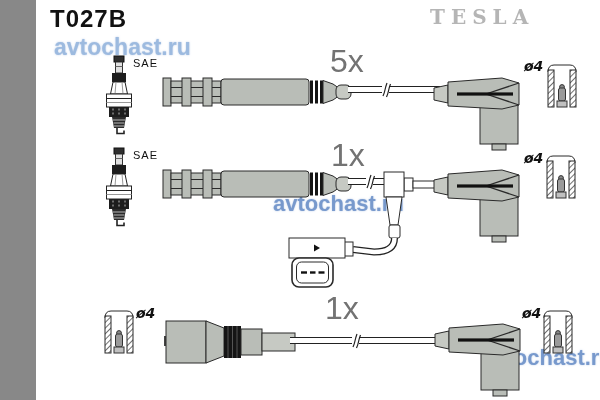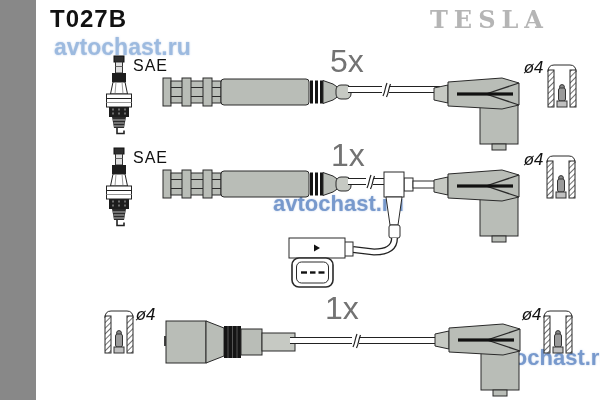--- a/index.html
+++ b/index.html
@@ -9,40 +9,40 @@
   }
   .abs{position:absolute;}
   .title{
     left:14px;top:5px;font-size:24px;font-weight:bold;color:#111;
     letter-spacing:1px;
   }
   .subtitle{
     left:15px;top:31px;font-size:9.5px;color:#222;letter-spacing:.3px;
   }
   .brand{
-    left:394px;top:5px;font-size:24px;font-weight:900;color:#b5b5b5;
+    left:394px;top:5px;font-size:20px;font-weight:900;color:#b5b5b5;
     letter-spacing:6px;font-family:"DejaVu Serif",serif;
   }
   .watermark{
     font-size:22px;font-weight:bold;color:rgba(106,142,199,.85);
     text-shadow:0 0 2px rgba(140,170,215,.6);letter-spacing:0;
     pointer-events:none;
     text-align:center;
   }
   .wm1{left:18px;top:34px;color:rgba(152,183,222,.9);font-size:23px;}
   .wm2{left:237px;top:191px;}
   .wm3{left:446px;top:345px;}
   .qty{font-size:32px;color:#737373;}
   .qty1{left:294px;top:43px;}
   .qty2{left:295px;top:137px;}
   .qty3{left:289px;top:290px;}
-  .sae{font-size:16px;color:#111;letter-spacing:1px;}
+  .sae{font-size:11px;color:#111;letter-spacing:1px;}
   .sae1{left:97px;top:57px;}
   .sae2{left:97px;top:149px;}
-  .dia{font-size:16px;font-weight:normal;font-style:italic;color:#111;
+  .dia{font-size:14px;font-weight:bold;font-style:italic;color:#111;
        font-family:"DejaVu Sans",sans-serif;}
   .dia1{left:488px;top:58px;}
   .dia2{left:488px;top:150px;}
   .dia3l{left:100px;top:305px;}
   .dia3r{left:486px;top:305px;}
   .cable{
     background:#fff;height:7px;box-sizing:border-box;
     border-top:1.6px solid #222;border-bottom:1.6px solid #222;
   }
   .cab1{left:312px;top:86px;width:92px;}

